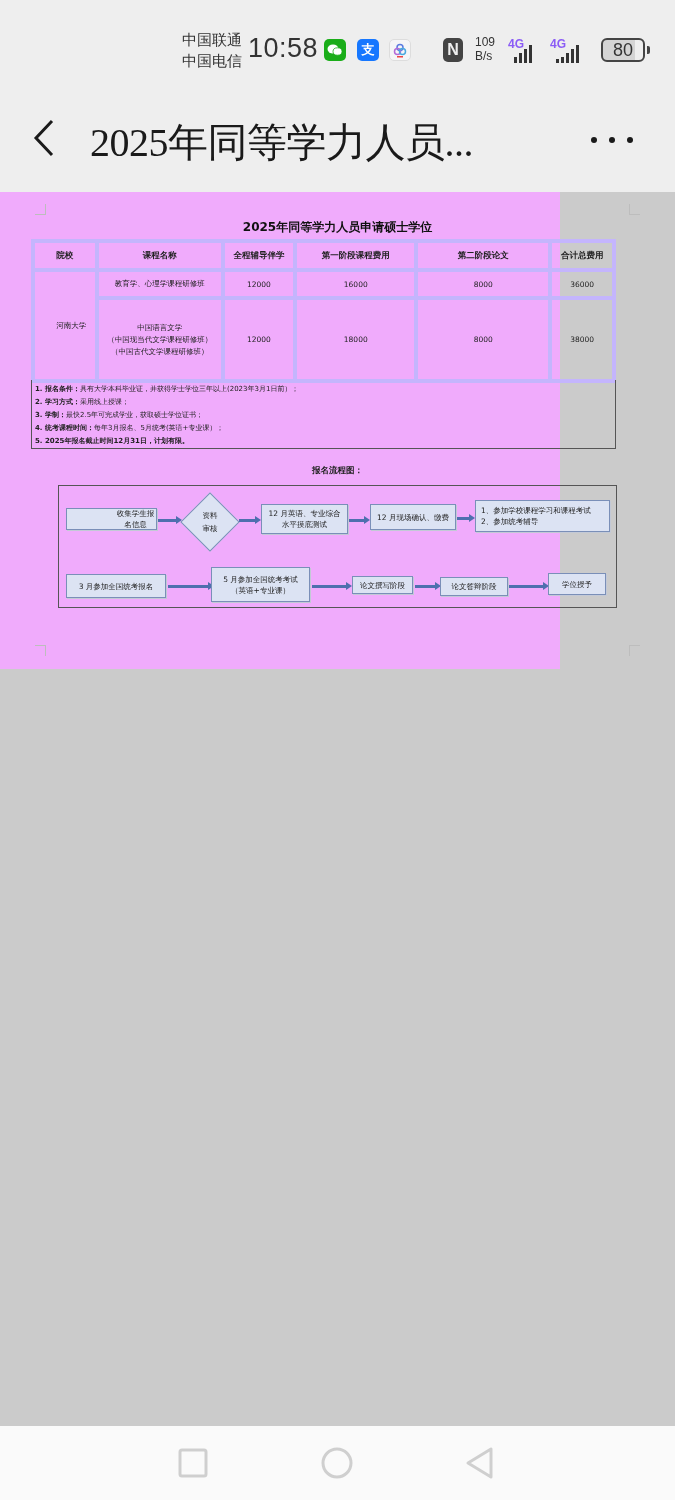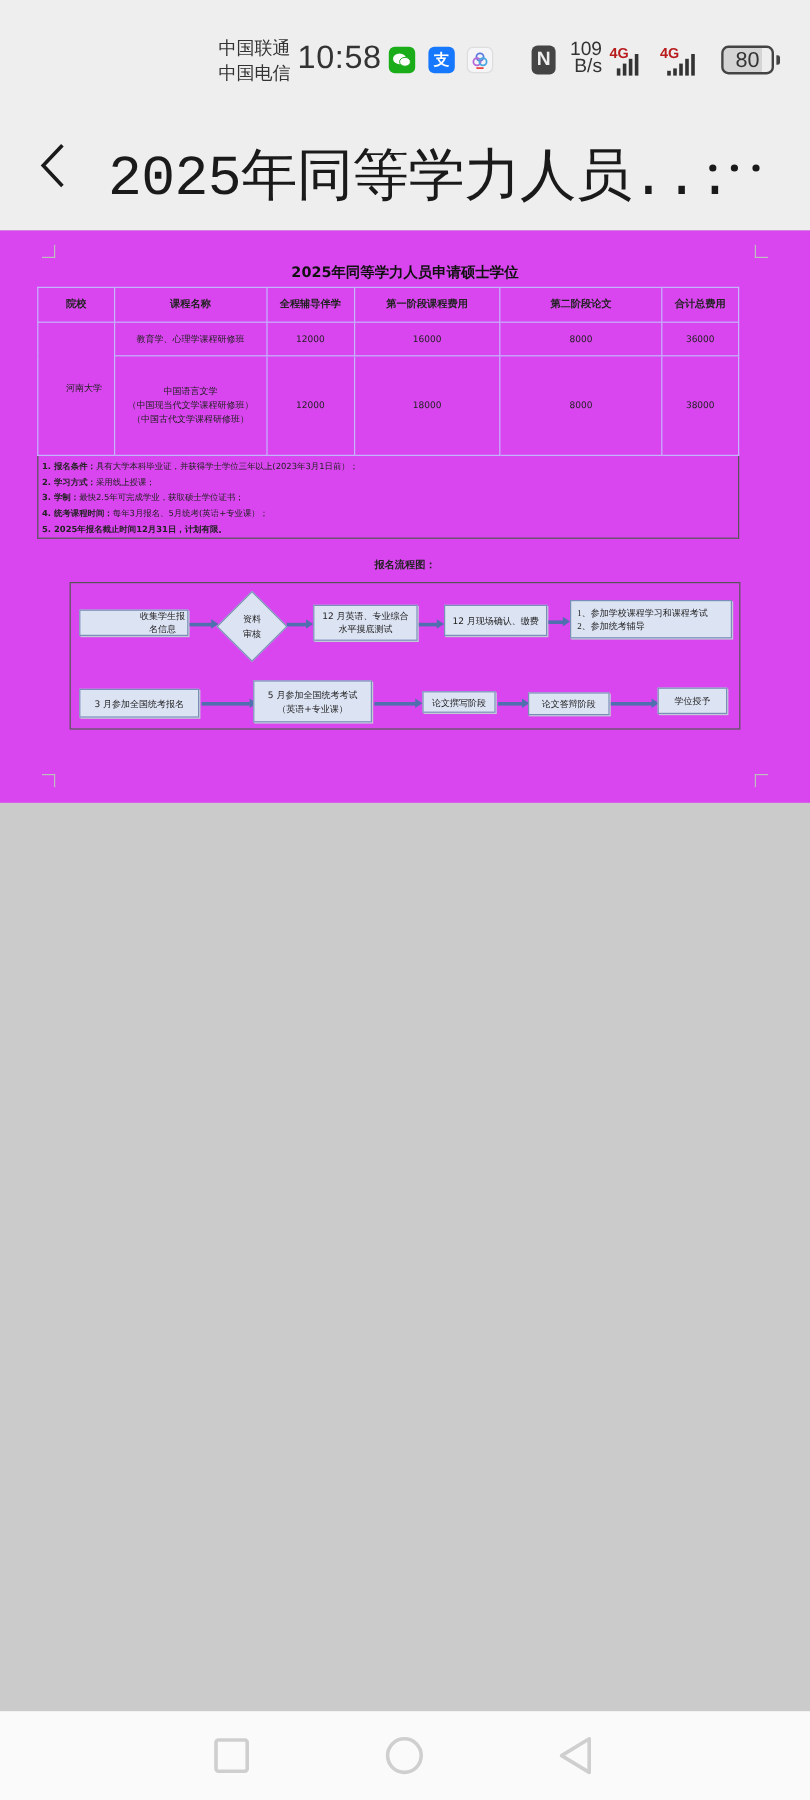--- a/index.html
+++ b/index.html
@@ -8,49 +8,49 @@
 
   
   .statusbar { position: absolute; top: 0; left: 0; width: 675px; height: 95px; background: #eeeeee; }
   .carriers { position: absolute; left: 182px; top: 30px; font-size: 15px; line-height: 21px; color: #333; }
   .clock { position: absolute; left: 248px; top: 33px; font-size: 27px; color: #333; font-family: "Liberation Sans", sans-serif; letter-spacing: 0.5px; }
   .appicon { position: absolute; top: 39px; width: 22px; height: 22px; border-radius: 5px; display:flex; align-items:center; justify-content:center; font-size: 13px; color:#fff; font-weight: bold; }
   .ic-wechat { left: 324px; background: #1aad19; }
   .ic-alipay { left: 357px; background: #1677ff; }
   .ic-other { left: 389px; background: #f5f5f7; border: 1px solid #ddd; }
   .nfc { position: absolute; left: 443px; top: 38px; width: 20px; height: 24px; border-radius: 5px; background:#444; color:#eee; font-size: 16px; font-weight:bold; display:flex; align-items:center; justify-content:center; font-family: "Liberation Sans", sans-serif; }
-  .netspeed { position: absolute; left: 475px; top: 35px; font-size: 16px; line-height: 14px; color:#333; text-align:right; font-family: "Liberation Sans", sans-serif; }
+  .netspeed { position: absolute; left: 475px; top: 35px; font-size: 12px; line-height: 14px; color:#333; text-align:left; font-family: "Liberation Sans", sans-serif; }
   .sig { position: absolute; top: 37px; height: 26px; }
-  .sig .lbl { position: absolute; left: 0; top: 0; font-size: 12px; font-weight: bold; color:#b91c1c; font-family: "Liberation Sans", sans-serif; }
+  .sig .lbl { position: absolute; left: 0; top: 0; font-size: 12px; font-weight: bold; color:#8b5cf6; font-family: "Liberation Sans", sans-serif; }
   .sig .bars { position: absolute; left: 6px; bottom: 0; display:flex; align-items:flex-end; gap:2px; }
   .sig .bars span { display:block; width:3px; background:#333; }
   .sig1 { left: 508px; width: 36px; }
   .sig2 { left: 550px; width: 40px; }
   .battery { position: absolute; left: 601px; top: 38px; width: 44px; height: 24px; border: 2px solid #444; border-radius: 6px; display:flex; align-items:center; justify-content:center; font-size: 18px; color:#333; font-family: "Liberation Sans", sans-serif; background: linear-gradient(to right,#d4d4d4 80%, transparent 80%); }
   .battery-tip { position: absolute; left: 647px; top: 46px; width: 3px; height: 8px; background:#444; border-radius: 0 2px 2px 0; }
 
   
   .header { position: absolute; top: 95px; left: 0; width: 675px; height: 97px; background: #eeeeee; }
   .back { position: absolute; left: 28px; top: 20px; width: 34px; height: 46px; cursor:pointer; }
-  .title { position: absolute; left: 90px; top: 20px; font-size: 47px; color: #1a1a1a; font-family: Liberation Mono, monospace; white-space: nowrap; letter-spacing: -0.5px; }
+  .title { position: absolute; left: 90px; top: 20px; font-size: 40px; color: #1a1a1a; font-family: Liberation Serif, serif; white-space: nowrap; letter-spacing: -0.5px; }
   .more { position: absolute; left: 588px; top: 30px; width: 48px; height: 30px; cursor:pointer; display:flex; align-items:center; justify-content:space-between; padding: 0 3px; }
   .more span { width: 6px; height: 6px; background:#1a1a1a; border-radius: 50%; }
 
   
-  .page { position: absolute; top: 192px; left: 0; width: 675px; height: 477px; background: #d946ef; }
+  .page { position: absolute; top: 192px; left: 0; width: 560px; height: 477px; background: #f0abfc; }
   .corner { position: absolute; width: 11px; height: 11px; border-color: #bdbdbd; border-style: solid; border-width: 0; }
   .c-tl { left: 35px; top: 12px; border-right-width: 1px; border-bottom-width: 1px; }
   .c-tr { left: 629px; top: 12px; border-left-width: 1px; border-bottom-width: 1px; }
   .c-bl { left: 35px; top: 453px; border-right-width: 1px; border-top-width: 1px; }
   .c-br { left: 629px; top: 453px; border-left-width: 1px; border-top-width: 1px; }
 
   .doc-title { position: absolute; left: 0; width: 675px; top: 27px; text-align:center; font-size: 12px; font-weight: bold; color:#111; }
 
   table.fees { position: absolute; left: 31px; top: 47px; width: 585px; border-collapse: collapse; font-size: 8px; color: #222; }
-  table.fees th, table.fees td { border: 1px solid #c4b5fd; text-align: center; vertical-align: middle; }
+  table.fees th, table.fees td { border: 4px solid #c4b5fd; text-align: center; vertical-align: middle; }
   table.fees th { height: 29px; font-weight: bold; font-size: 8.5px; }
   table.fees td { font-size: 7.5px; }
   .row1 td { height: 28px; }
   .row2 td { height: 83px; line-height: 12px; margin-left: 40px; }
   .notes { position: absolute; left: 31px; top: 188px; width: 585px; height: 69px; border: 1px solid #555; border-top: none; padding: 3px 3px; font-size: 7px; line-height: 13px; color: #222; }
   .notes b { font-weight: bold; }
 
   .flow-title { position: absolute; left: 0; width: 675px; top: 273px; text-align:center; font-size: 8.5px; font-weight:bold; color:#222; }
   .flow { position: absolute; left: 58px; top: 293px; width: 559px; height: 123px; border: 1px solid #555; }
   .fbox { position: absolute; background: #dce3f3; border: 1px solid #7a8fb8; font-size: 7.5px; color:#222; display:flex; align-items:center; justify-content:center; text-align:center; line-height: 11px; box-shadow: 1px 1px 0 #c3c9d6; }
@@ -200,21 +200,21 @@
       <div class="shape"></div>
       <div class="txt" style="white-space:pre-line;">资料
 审核</div>
     </div>
     <div class="arrow" style="left:180px;top:33px;width:18px;"></div>
     <div class="fbox" style="left:202px;top:18px;width:87px;height:30px;white-space:pre-line;">12 月英语、专业综合
 水平摸底测试</div>
     <div class="arrow" style="left:290px;top:33px;width:17px;"></div>
     <div class="fbox" style="left:311px;top:18px;width:86px;height:26px;">12 月现场确认、缴费</div>
     <div class="arrow" style="left:398px;top:31px;width:14px;"></div>
-    <div class="fbox" style="left:416px;top:14px;width:135px;height:32px;white-space:pre-line;text-align:left;justify-content:flex-start;padding-left:5px;font-family:Liberation Serif, serif;">1、参加学校课程学习和课程考试
+    <div class="fbox" style="left:416px;top:14px;width:135px;height:32px;white-space:pre-line;text-align:left;justify-content:flex-start;padding-left:5px;">1、参加学校课程学习和课程考试
 2、参加统考辅导</div>
 
     <div class="fbox" style="left:7px;top:88px;width:100px;height:24px;">3 月参加全国统考报名</div>
     <div class="arrow" style="left:109px;top:99px;width:42px;"></div>
     <div class="fbox" style="left:152px;top:81px;width:99px;height:35px;white-space:pre-line;">5 月参加全国统考考试
 （英语+专业课）</div>
     <div class="arrow" style="left:253px;top:99px;width:36px;"></div>
     <div class="fbox" style="left:293px;top:90px;width:61px;height:18px;">论文撰写阶段</div>
     <div class="arrow" style="left:356px;top:99px;width:22px;"></div>
     <div class="fbox" style="left:381px;top:91px;width:68px;height:19px;">论文答辩阶段</div>

